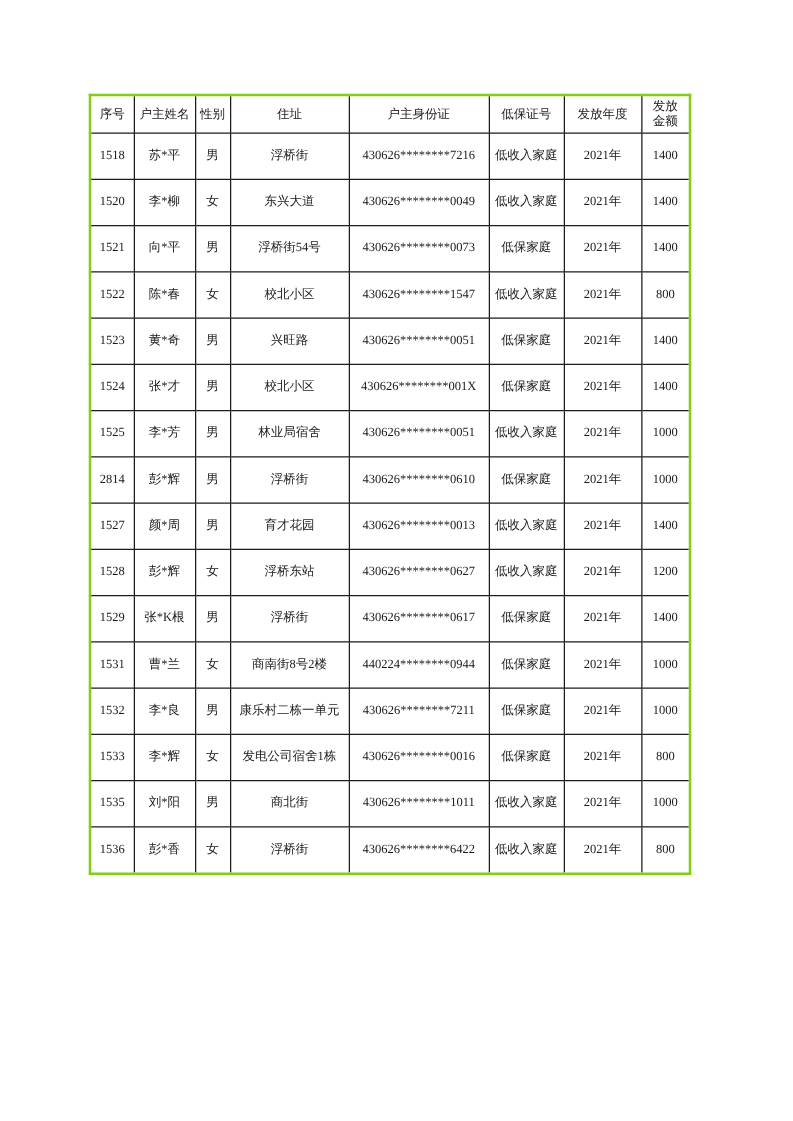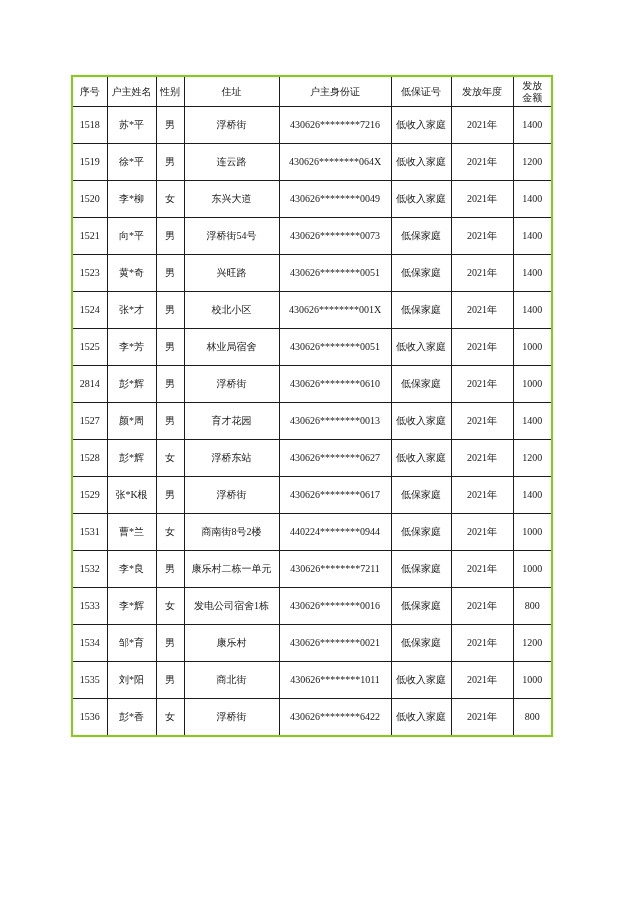--- a/index.html
+++ b/index.html
@@ -87,50 +87,50 @@
           <td>1518</td>
           <td>苏*平</td>
           <td>男</td>
           <td>浮桥街</td>
           <td class="id-cell">430626********7216</td>
           <td>低收入家庭</td>
           <td>2021年</td>
           <td>1400</td>
         </tr>
         <tr>
-          <td>1519</td>
-          <td>徐*平</td>
-          <td>男</td>
-          <td>连云路</td>
-          <td class="id-cell">430626********064X</td>
-          <td>低收入家庭</td>
-          <td>2021年</td>
-          <td>1200</td>
-        </tr>
-        <tr>
           <td>1520</td>
           <td>李*柳</td>
           <td>女</td>
           <td>东兴大道</td>
           <td class="id-cell">430626********0049</td>
           <td>低收入家庭</td>
           <td>2021年</td>
           <td>1400</td>
         </tr>
         <tr>
           <td>1521</td>
           <td>向*平</td>
           <td>男</td>
           <td>浮桥街54号</td>
           <td class="id-cell">430626********0073</td>
           <td>低保家庭</td>
           <td>2021年</td>
           <td>1400</td>
         </tr>
         <tr>
+          <td>1522</td>
+          <td>陈*春</td>
+          <td>女</td>
+          <td>校北小区</td>
+          <td class="id-cell">430626********1547</td>
+          <td>低收入家庭</td>
+          <td>2021年</td>
+          <td>800</td>
+        </tr>
+        <tr>
           <td>1523</td>
           <td>黄*奇</td>
           <td>男</td>
           <td>兴旺路</td>
           <td class="id-cell">430626********0051</td>
           <td>低保家庭</td>
           <td>2021年</td>
           <td>1400</td>
         </tr>
         <tr>
@@ -215,30 +215,20 @@
         </tr>
         <tr>
           <td>1533</td>
           <td>李*辉</td>
           <td>女</td>
           <td>发电公司宿舍1栋</td>
           <td class="id-cell">430626********0016</td>
           <td>低保家庭</td>
           <td>2021年</td>
           <td>800</td>
-        </tr>
-        <tr>
-          <td>1534</td>
-          <td>邹*育</td>
-          <td>男</td>
-          <td>康乐村</td>
-          <td class="id-cell">430626********0021</td>
-          <td>低保家庭</td>
-          <td>2021年</td>
-          <td>1200</td>
         </tr>
         <tr>
           <td>1535</td>
           <td>刘*阳</td>
           <td>男</td>
           <td>商北街</td>
           <td class="id-cell">430626********1011</td>
           <td>低收入家庭</td>
           <td>2021年</td>
           <td>1000</td>

